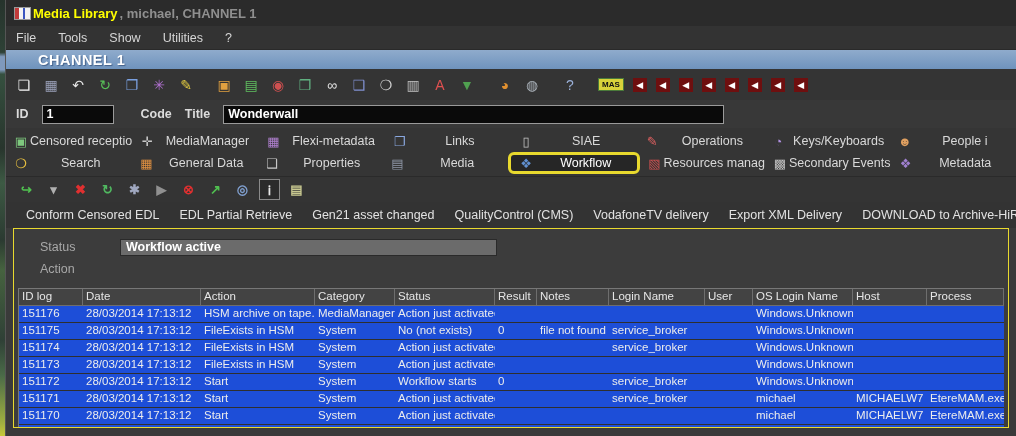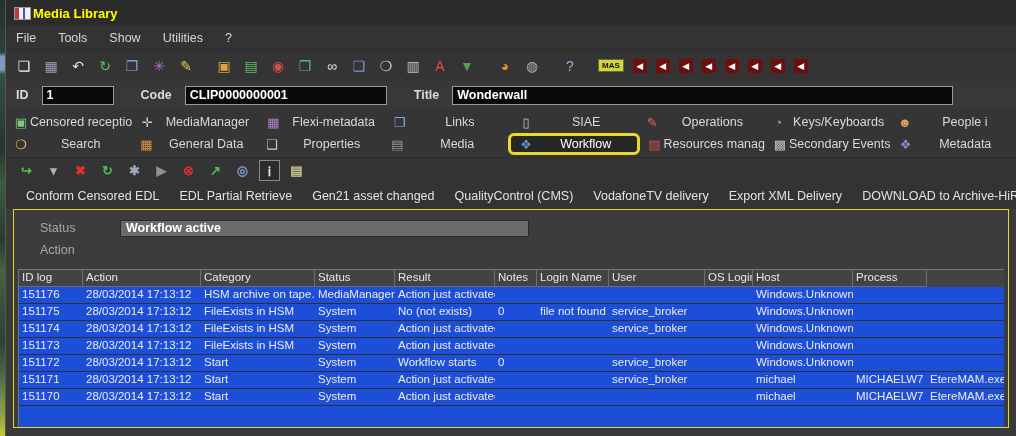--- a/index.html
+++ b/index.html
@@ -59,21 +59,21 @@
   .tab.active .t-label{color:#ffffff;}
 
   
   .subtabs{flex:0 0 26px;display:flex;align-items:center;padding-left:12px;gap:4px;background:#333;white-space:nowrap;overflow:hidden;}
   .subtab{padding:3px 8px;font-size:12.5px;color:#e2e2e2;cursor:default;}
 
   
   .panel{flex:1;margin:0 7px 8px 7px;border:1px solid var(--accent-yellow);background:#3c3c3c;display:flex;flex-direction:column;padding-top:7px;min-height:0;}
   .kvrow{display:flex;align-items:center;height:22px;flex:0 0 22px;}
   .k-label{width:80px;margin-left:26px;color:#a8a8a8;font-size:12.5px;}
-  .k-value{width:409px;height:17px;display:flex;align-items:center;padding:0 5px;font-weight:bold;font-size:12.5px;border:1px solid #2a2a2a;}
+  .k-value{width:377px;height:17px;display:flex;align-items:center;padding:0 5px;font-weight:bold;font-size:12.5px;border:1px solid #2a2a2a;}
   .status-val{background:var(--status-bg);color:#ffffff;}
   .action-val{background:var(--action-bg);color:#16162e;}
 
   
   .logtable{flex:1;margin:8px 4px 0 4px;display:flex;flex-direction:column;border-left:1px solid #777;border-top:1px solid #777;min-height:0;background:#0a0a0a;}
   .lt-head,.lt-row{display:grid;grid-template-columns:64px 118px 114px 80px 100px 42px 72px 96px 48px 100px 74px 1fr;}
   .lt-head{background:#434343;flex:0 0 17px;}
   .lt-head .hc{border-right:1px solid #6e6e6e;border-bottom:1px solid #6e6e6e;color:#e6e6e6;font-size:11.5px;padding:1px 3px;white-space:nowrap;overflow:hidden;}
   .lt-body{flex:1;background:#1d4ed8;overflow:hidden;}
   .lt-row{height:17px;border-bottom:1px solid #2f2f2f;}
@@ -82,30 +82,34 @@
 </head>
 <body>
 
 <div class="app">
   <div class="edge-strip"></div>
   <div class="main">
 
     <div class="titlebar">
       <span class="lib-icon"></span>
       <span class="app-title">Media Library</span>
+      <span class="title-rest">, michael, CHANNEL 1</span>
     </div>
 
     <div class="menubar" id="menubar">
         <span class="menu-item">File</span>
         <span class="menu-item">Tools</span>
         <span class="menu-item">Show</span>
         <span class="menu-item">Utilities</span>
         <span class="menu-item">?</span>
       </div>
 
+    <div class="banner">
+      <span>CHANNEL 1</span>
+    </div>
 
     <div class="toolbar1" id="toolbar1">
         <div class="tb-group">
           <span class="tb-icon" style="color: rgb(240, 240, 240);">❏</span>
           <span class="tb-icon" style="color: rgb(154, 160, 184);">▦</span>
           <span class="tb-icon" style="color: rgb(232, 232, 232);">↶</span>
           <span class="tb-icon" style="color: rgb(88, 192, 88);">↻</span>
           <span class="tb-icon" style="color: rgb(122, 160, 224);">❐</span>
           <span class="tb-icon" style="color: rgb(176, 112, 208);">✳</span>
           <span class="tb-icon" style="color: rgb(232, 208, 64);">✎</span>
@@ -139,21 +143,20 @@
           <span class="lvl-icon">◀</span>
           <span class="lvl-icon">◀</span>
           <span class="lvl-icon">◀</span>
         </div>
       </div>
 
     <div class="fieldrow">
       <span class="f-label">ID</span>
       <input class="f-input in-id" value="1" style="">
       <span class="f-label">Code</span>
-      <input class="f-input in-code" value="CLIP0000000001" style="">
       <span class="f-label">Title</span>
       <input class="f-input in-title" value="Wonderwall" style="">
     </div>
 
     <div class="tabs">
       <div class="tabrow" id="tabrow1">
           <div class="tab">
             <span class="t-icon" style="color: rgb(126, 200, 126);">▣</span>
             <span class="t-label">Censored reception</span>
           </div>
@@ -250,20 +253,21 @@
       <div class="kvrow">
         <span class="k-label">Status</span>
         <span class="k-value status-val">Workflow active</span>
       </div>
       <div class="kvrow">
         <span class="k-label">Action</span>
       </div>
       <div class="logtable">
         <div class="lt-head" id="lt-head">
             <div class="hc">ID log</div>
+            <div class="hc">Date</div>
             <div class="hc">Action</div>
             <div class="hc">Category</div>
             <div class="hc">Status</div>
             <div class="hc">Result</div>
             <div class="hc">Notes</div>
             <div class="hc">Login Name</div>
             <div class="hc">User</div>
             <div class="hc">OS Login Name</div>
             <div class="hc">Host</div>
             <div class="hc">Process</div>

